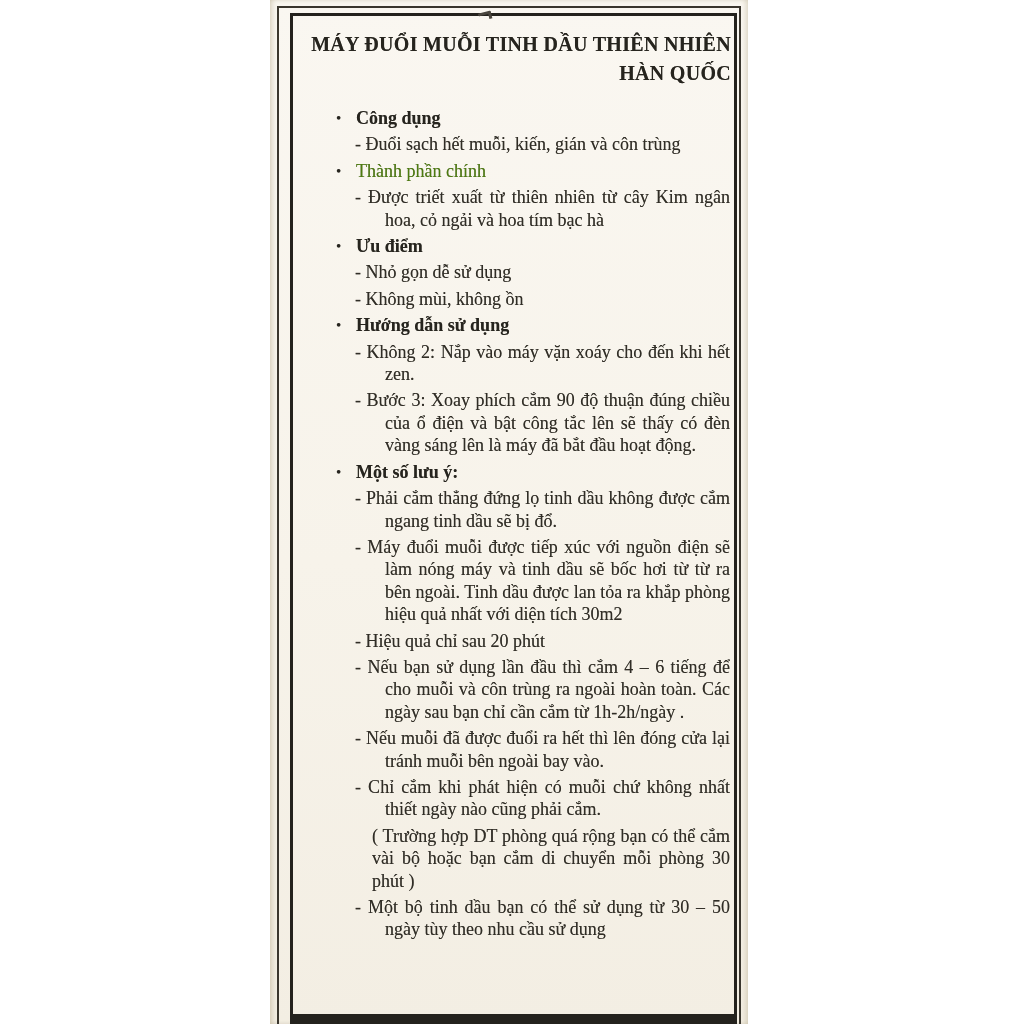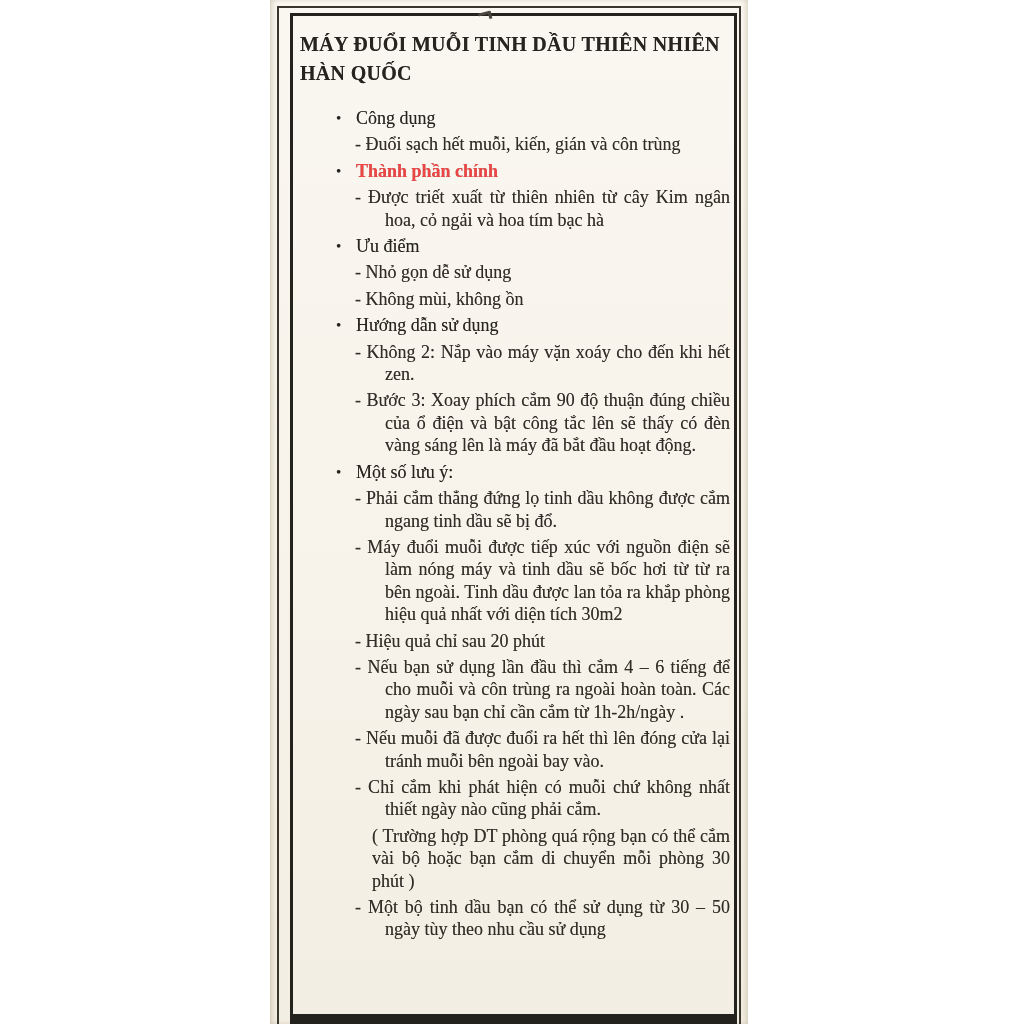--- a/index.html
+++ b/index.html
@@ -33,39 +33,39 @@
   .ink-mark {
     position: absolute; left: 478px; top: 12px; width: 13px; height: 3px;
     background: #4a463e; transform: rotate(-14deg); border-radius: 1px;
   }
   .ink-mark:after {
     content: ""; position: absolute; right: 0; top: 1px; width: 3px; height: 7px;
     background: #4a463e;
   }
 
   .doc-title {
-    position: absolute; left: 300px; top: 30px; width: 443px;
-    text-align: left; font-weight: bold;
+    position: absolute; left: 288px; top: 30px; width: 443px;
+    text-align: right; font-weight: bold;
     font-size: 20px; line-height: 29px;
     color: #26241e; letter-spacing: .3px;
     text-shadow: 0 0 .6px rgba(40,38,32,.55);
   }
 
   .content {
     position: absolute; left: 351px; top: 107px; width: 383px;
     font-size: 18px; line-height: 22.4px; color: #302d26;
     text-shadow: 0 0 .6px rgba(48,45,38,.5);
   }
   .sec { position: relative; }
   .bullet {
     position: absolute; left: -15px; top: 0;
     font-size: 15px; line-height: 22.4px; color: #26241e;
   }
-  .heading { font-weight: normal; margin: 0 0 0 5px; color: #26241e; }
-  .sec.regular .heading { font-weight: bold; color: #ef4444; }
+  .heading { font-weight: bold; margin: 0 0 0 5px; color: #26241e; }
+  .sec.regular .heading { font-weight: normal; color: #4d7c0f; }
   .item {
     margin: 4px; text-align: justify;
     padding-left: 30px; text-indent: -30px;
   }
   .item.note { padding-left: 17px; text-indent: 0; }
 </style>
 </head>
 <body>
 
 <div class="stage">

